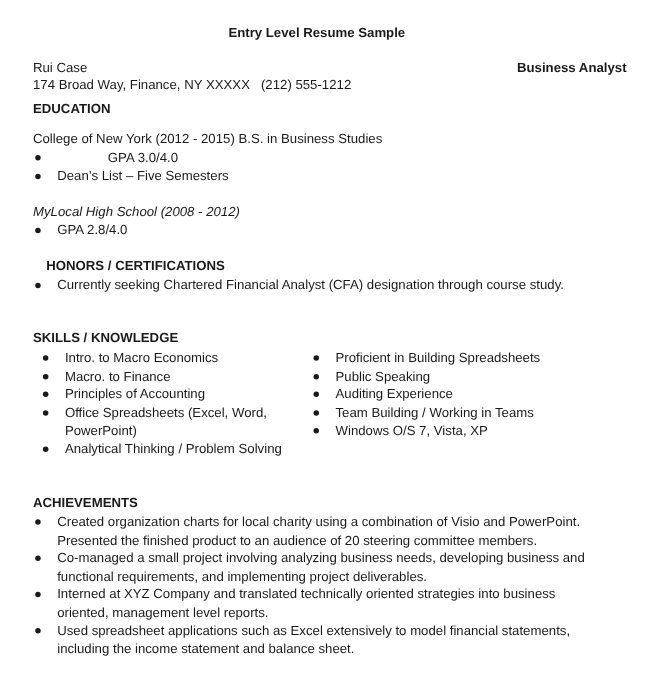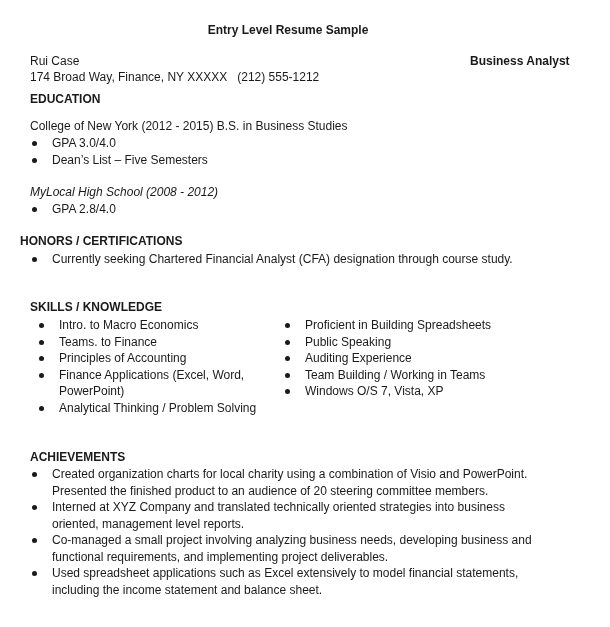--- a/index.html
+++ b/index.html
@@ -26,51 +26,51 @@
   <div class="title">Entry Level Resume Sample</div>
 
   <div class="abs" style="left:30px; top:33px;">Rui Case</div>
   <div class="abs bold" style="left:455px; top:33px;">Business Analyst</div>
   <div class="abs" style="left:30px; top:49px;">
     <span>174 Broad Way, Finance, NY XXXXX</span><span>&nbsp;&nbsp;&nbsp;</span><span>(212) 555-1212</span>
   </div>
 
   <div class="abs sec-head" style="left:30px; top:71px;">EDUCATION</div>
   <div class="abs" style="left:30px; top:98px;">College of New York (2012 - 2015) B.S. in Business Studies</div>
-  <ul class="bl abs" style="left:30px; top:115px;">
+  <ul class="bl abs" style="left:30px; top:115px;text-align:center;">
     <li><span class="dot"></span><span>GPA 3.0/4.0</span></li>
     <li><span class="dot"></span><span>Dean’s List – Five Semesters</span></li>
   </ul>
   <div class="abs" style="left:30px; top:164px;font-style:italic;">MyLocal High School (2008 - 2012)</div>
   <ul class="bl abs" style="left:30px; top:181px;">
     <li><span class="dot"></span><span>GPA 2.8/4.0</span></li>
   </ul>
 
-  <div class="abs sec-head" style="left:20px; top:213px;">HONORS / CERTIFICATIONS</div>
+  <div class="abs sec-head" style="left:42px; top:213px;">HONORS / CERTIFICATIONS</div>
   <ul class="bl abs" style="left:30px; top:231px;">
     <li><span class="dot"></span><span>Currently seeking Chartered Financial Analyst (CFA) designation through course study.</span></li>
   </ul>
 
   <div class="abs sec-head" style="left:30px; top:279px;">SKILLS / KNOWLEDGE</div>
   <ul class="bl abs" style="left:37px; top:297px;">
     <li><span class="dot"></span><span>Intro. to Macro Economics</span></li>
-    <li><span class="dot"></span><span>Teams. to Finance</span></li>
+    <li><span class="dot"></span><span>Macro. to Finance</span></li>
     <li><span class="dot"></span><span>Principles of Accounting</span></li>
-    <li><span class="dot"></span><span>Finance Applications (Excel, Word,</span><br><span>PowerPoint)</span></li>
+    <li><span class="dot"></span><span>Office Spreadsheets (Excel, Word,</span><br><span>PowerPoint)</span></li>
     <li><span class="dot"></span><span>Analytical Thinking / Problem Solving</span></li>
   </ul>
   <ul class="bl abs" style="left:283px; top:297px;">
     <li><span class="dot"></span><span>Proficient in Building Spreadsheets</span></li>
     <li><span class="dot"></span><span>Public Speaking</span></li>
     <li><span class="dot"></span><span>Auditing Experience</span></li>
     <li><span class="dot"></span><span>Team Building / Working in Teams</span></li>
     <li><span class="dot"></span><span>Windows O/S 7, Vista, XP</span></li>
   </ul>
 
   <div class="abs sec-head" style="left:30px; top:429px;">ACHIEVEMENTS</div>
   <ul class="bl abs" style="left:30px; top:446px;">
     <li><span class="dot"></span><span>Created organization charts for local charity using a combination of Visio and PowerPoint.</span><br><span>Presented the finished product to an audience of 20 steering committee members.</span></li>
+    <li><span class="dot"></span><span>Co-managed a small project involving analyzing business needs, developing business and</span><br><span>functional requirements, and implementing project deliverables.</span></li>
     <li><span class="dot"></span><span>Interned at XYZ Company and translated technically oriented strategies into business</span><br><span>oriented, management level reports.</span></li>
-    <li><span class="dot"></span><span>Co-managed a small project involving analyzing business needs, developing business and</span><br><span>functional requirements, and implementing project deliverables.</span></li>
     <li><span class="dot"></span><span>Used spreadsheet applications such as Excel extensively to model financial statements,</span><br><span>including the income statement and balance sheet.</span></li>
   </ul>
 
 </div>
 
 </body></html>

